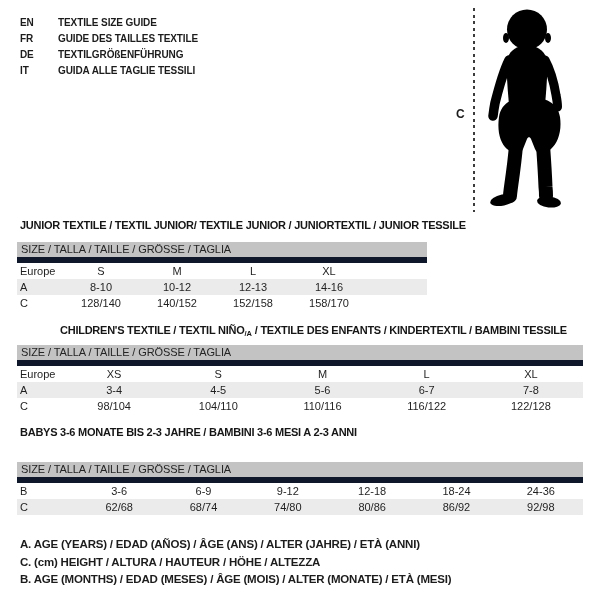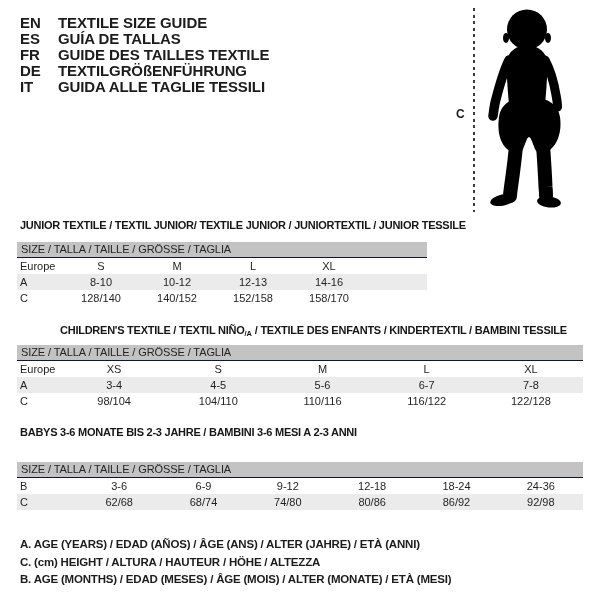--- a/index.html
+++ b/index.html
@@ -1,61 +1,57 @@
 <!DOCTYPE html>
 <html><head>
 <meta charset="utf-8">
 <style>
   html,body{margin:0;padding:0;background:#fff;}
   .page{
     position:relative;width:600px;height:600px;background:#ffffff;overflow:hidden;
     font-family:"Liberation Sans",sans-serif;color:#1c1c1c;
   }
   
-  .lang-block{position:absolute;left:20px;top:15px;font-size:15px;font-weight:bold;line-height:16px;letter-spacing:-0.1px;}
+  .lang-block{position:absolute;left:20px;top:15px;font-size:10px;font-weight:bold;line-height:16px;letter-spacing:-0.1px;}
   .lang-row{display:flex;}
   .lang-code{width:38px;}
   .lang-title{white-space:nowrap;}
   
   .dotted-line{
     position:absolute;left:473px;top:8px;width:2px;height:204px;
     background-image:repeating-linear-gradient(to bottom,#3c3c3c 0 3px,transparent 3px 6.5px);
   }
   .fig-label{position:absolute;left:456px;top:107px;font-size:12px;font-weight:bold;}
   .baby-svg{position:absolute;left:483px;top:9px;width:84px;height:200px;}
   
   .tbl-title{position:absolute;left:20px;font-size:11px;font-weight:bold;letter-spacing:-0.25px;white-space:nowrap;color:#161616;}
   .tbl-title .subscript{font-size:7.5px;vertical-align:-2px;letter-spacing:0;}
   .title-line{line-height:17px;}
   
   .size-section{position:absolute;left:17px;}
   .size-bar{
-    height:15px;background:#c3c3c3;border-bottom:1px solid #0f172a;
+    height:15px;background:#c3c3c3;border-bottom:6px solid #0f172a;
     font-size:11px;line-height:15px;padding-left:4px;color:#242424;letter-spacing:-0.1px;
   }
   table.size-table{border-collapse:collapse;table-layout:fixed;width:100%;font-size:11px;color:#1f1f1f;}
   table.size-table td{height:16px;padding:0;text-align:center;white-space:nowrap;overflow:hidden;}
   table.size-table td.lbl{text-align:left;padding-left:3px;}
   tr.stripe{background:#ebebeb;}
   
   .notes{position:absolute;left:20px;top:536px;font-size:11.5px;font-weight:bold;line-height:17.5px;letter-spacing:-0.2px;}
 </style>
 </head>
 <body>
 
 <div class="page">
 
   <div class="lang-block">
     <div class="lang-row">
       <span class="lang-code">EN</span>
       <span class="lang-title">TEXTILE SIZE GUIDE</span>
-    </div>
-    <div class="lang-row">
-      <span class="lang-code">ES</span>
-      <span class="lang-title">GUÍA DE TALLAS</span>
     </div>
     <div class="lang-row">
       <span class="lang-code">FR</span>
       <span class="lang-title">GUIDE DES TAILLES TEXTILE</span>
     </div>
     <div class="lang-row">
       <span class="lang-code">DE</span>
       <span class="lang-title">TEXTILGRÖßENFÜHRUNG</span>
     </div>
     <div class="lang-row">

